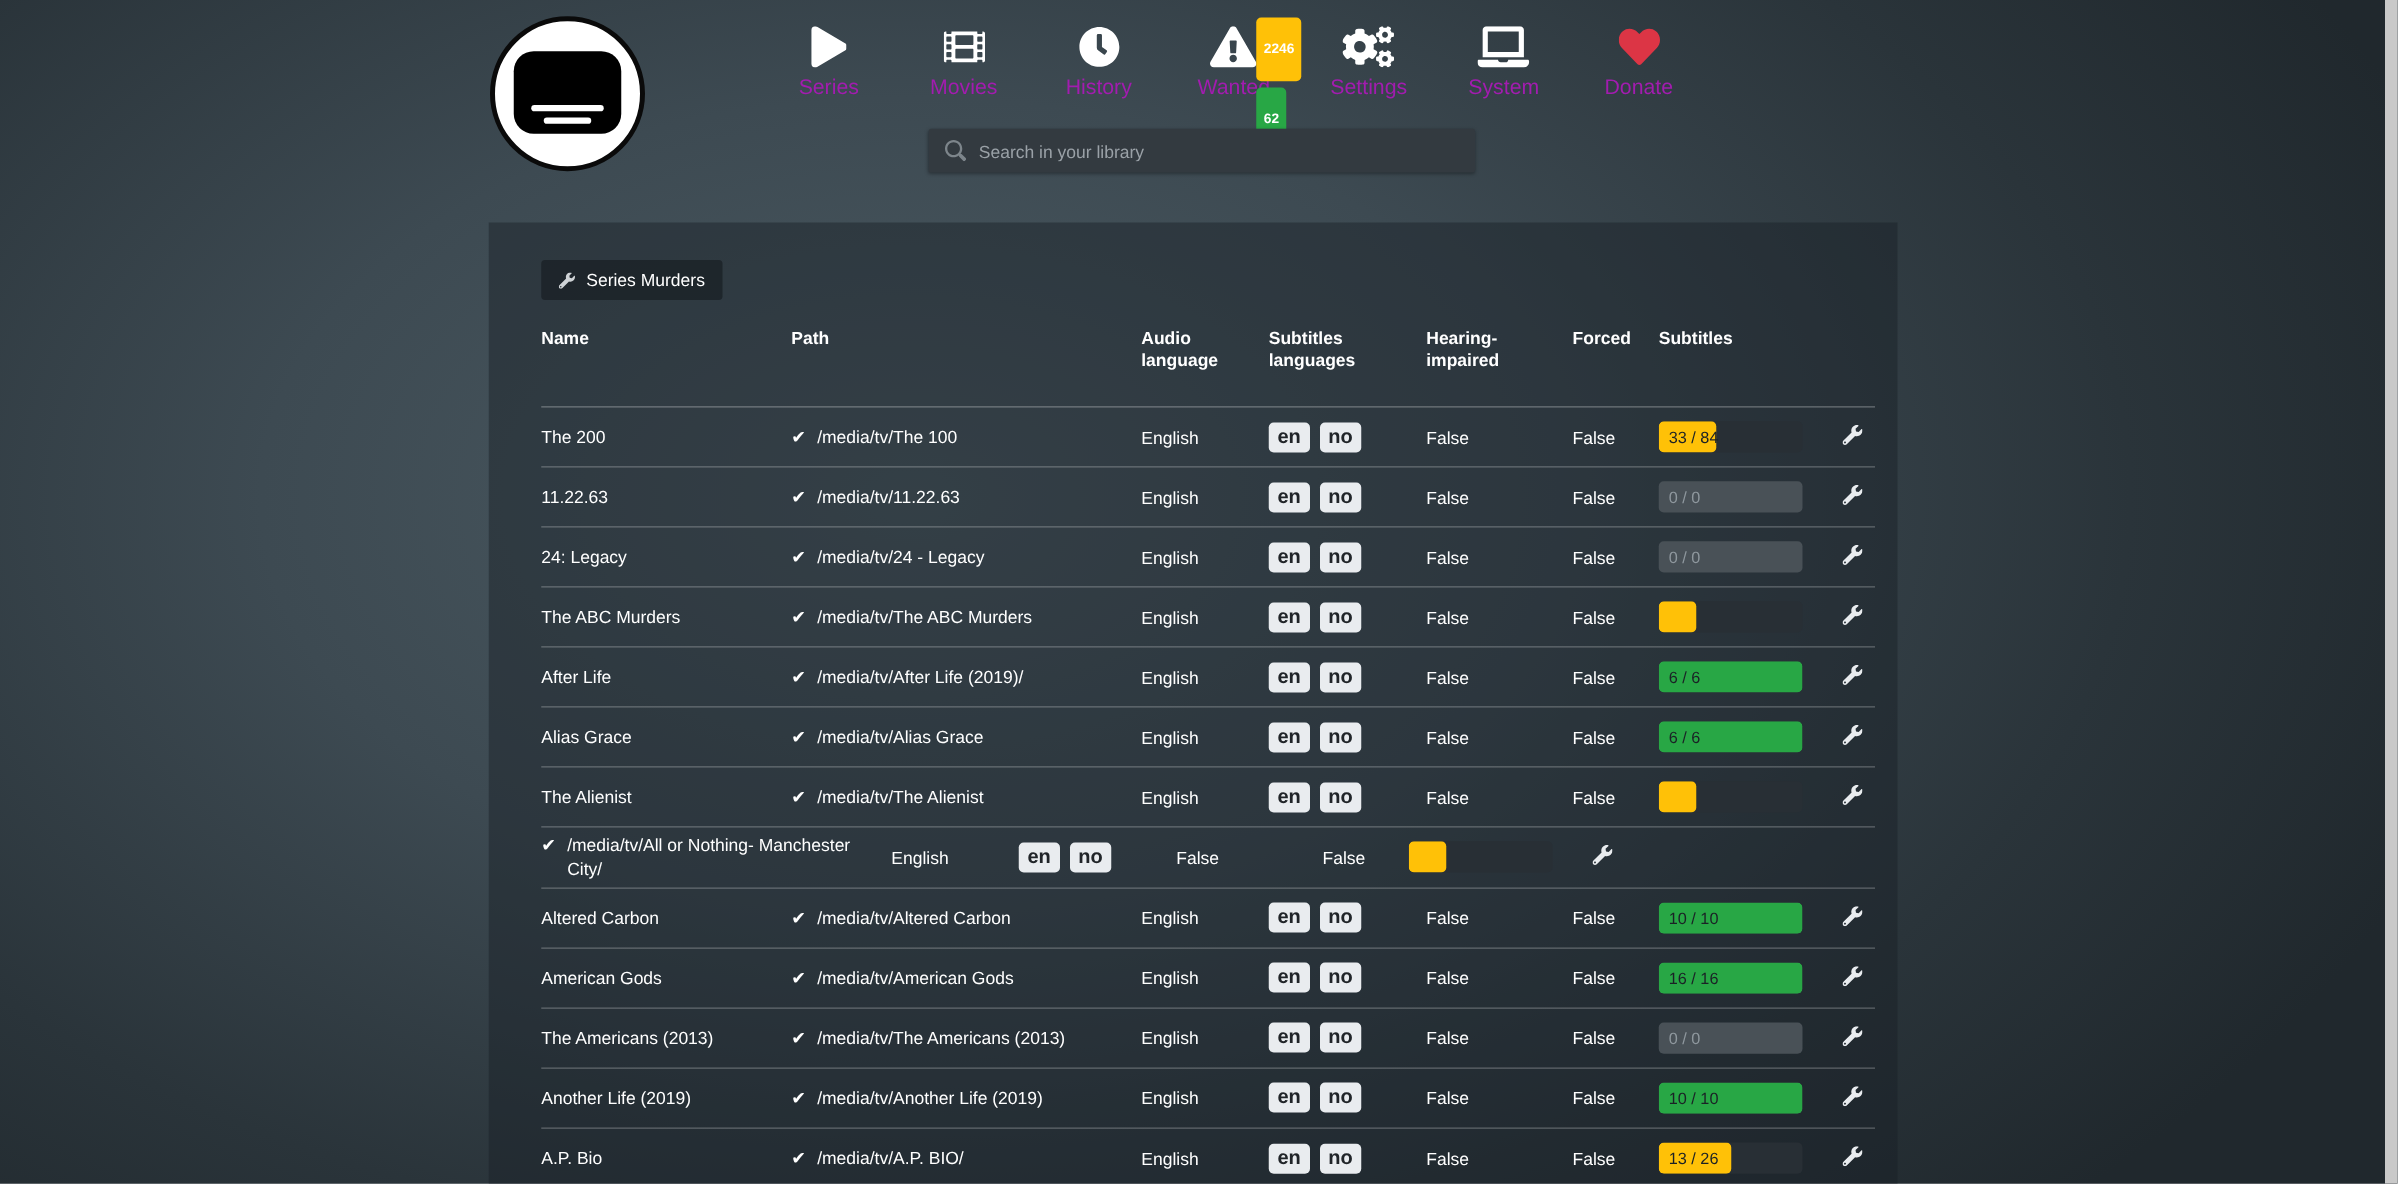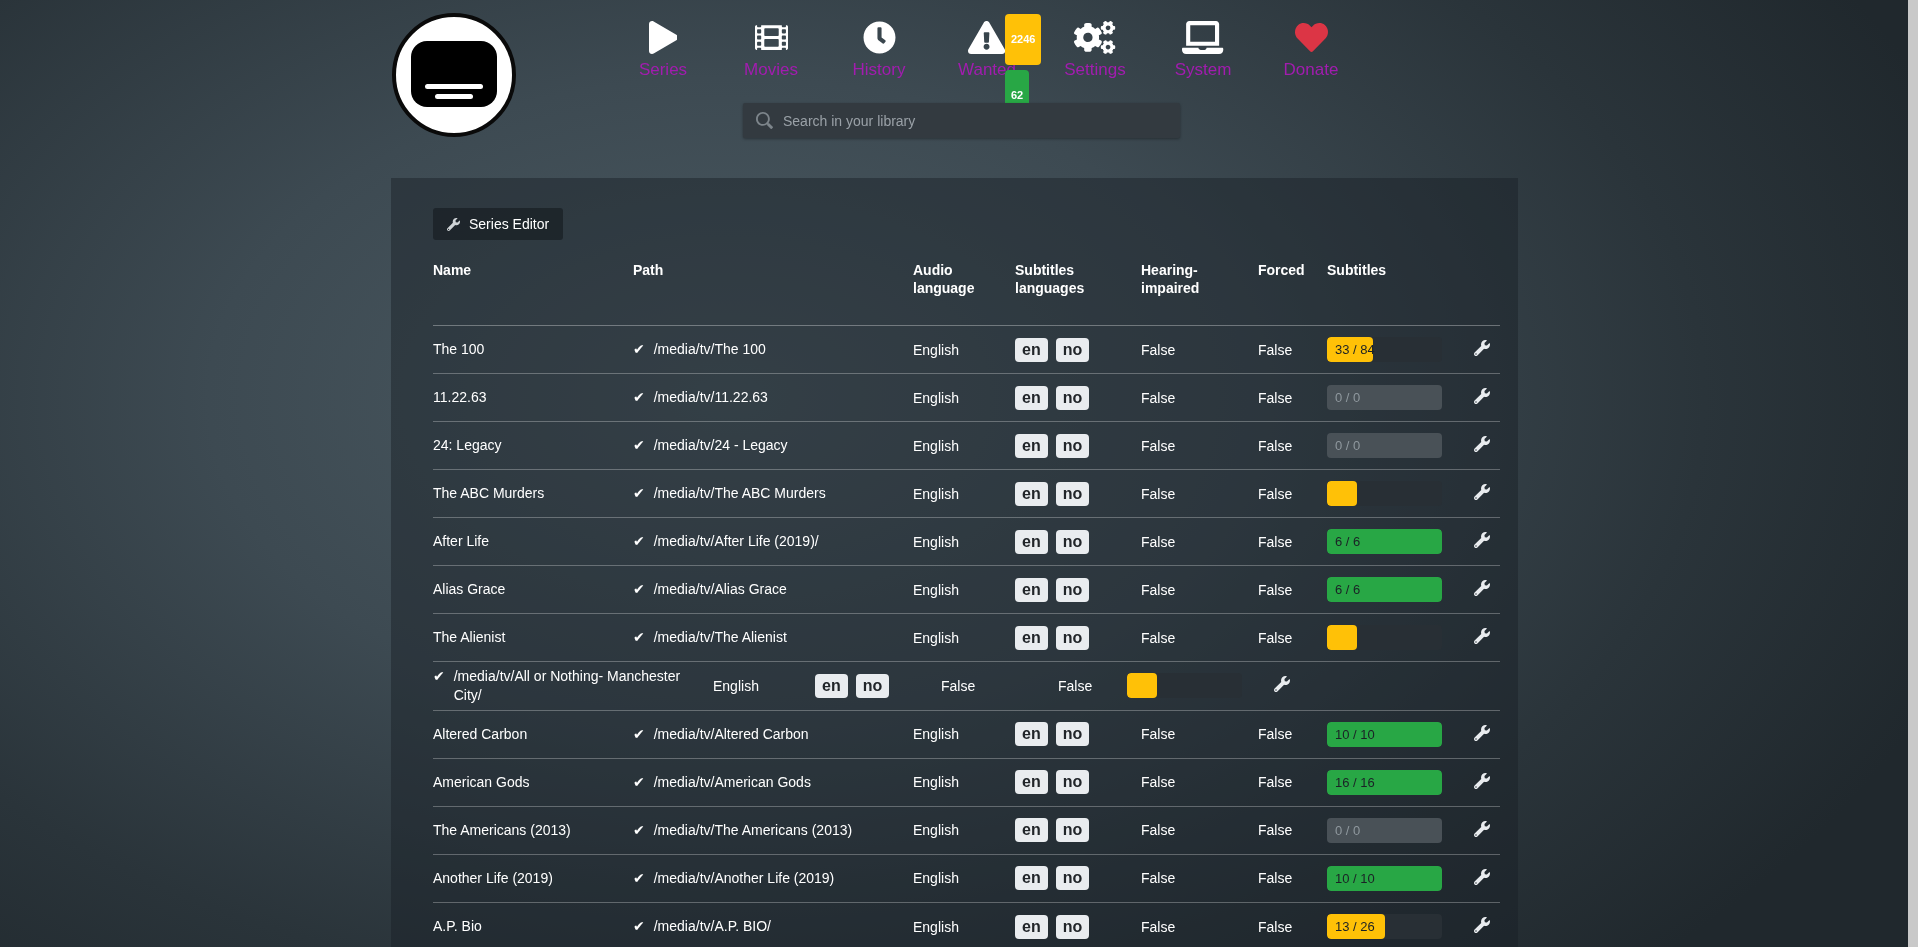--- a/index.html
+++ b/index.html
@@ -180,37 +180,37 @@
     </svg>
   <input type="text" placeholder="Search in your library" style="">
 </div>
 
 <div class="panel">
 
   <button class="series-editor-btn">
     <svg viewBox="0 0 512 512">
         <path d="M507.73 109.1c-2.24-9.03-13.54-12.09-20.12-5.51l-74.36 74.36-67.88-11.31-11.31-67.88 74.36-74.36c6.62-6.62 3.43-17.9-5.66-20.16-47.38-11.74-99.55.91-136.58 37.93-39.64 39.64-50.55 97.1-34.05 147.2L18.74 402.76c-24.99 24.99-24.99 65.51 0 90.5 24.99 24.99 65.51 24.99 90.5 0l213.21-213.21c50.12 16.71 107.47 5.68 147.37-34.22 37.07-37.07 49.7-89.32 37.91-136.73zM64 472c-13.25 0-24-10.75-24-24 0-13.26 10.75-24 24-24s24 10.74 24 24c0 13.25-10.75 24-24 24z"></path>
       </svg>
-    <span>Series Editor</span>
+    <span>Series Murders</span>
   </button>
 
   <div class="table">
     <div class="thead">
       <div class="cell col-name">Name</div>
       <div class="cell col-path">Path</div>
       <div class="cell col-audio">Audio language</div>
       <div class="cell col-langs">Subtitles languages</div>
       <div class="cell col-hi">Hearing-impaired</div>
       <div class="cell col-forced">Forced</div>
       <div class="cell col-subs">Subtitles</div>
       <div class="cell col-actions"></div>
     </div>
     <div>
         <div class="trow">
-    <div class="cell col-name"><span class="name-text">The 100</span></div>
+    <div class="cell col-name"><span class="name-text">The 200</span></div>
     <div class="cell col-path path-cell">
       <span class="check">✔</span>
       <span class="path-text">/media/tv/The 100</span>
     </div>
     <div class="cell col-audio">English</div>
     <div class="cell col-langs"><span class="lang-badge">en</span><span class="lang-badge">no</span></div>
     <div class="cell col-hi">False</div>
     <div class="cell col-forced">False</div>
     <div class="cell col-subs">
       <div class="progress warning">

